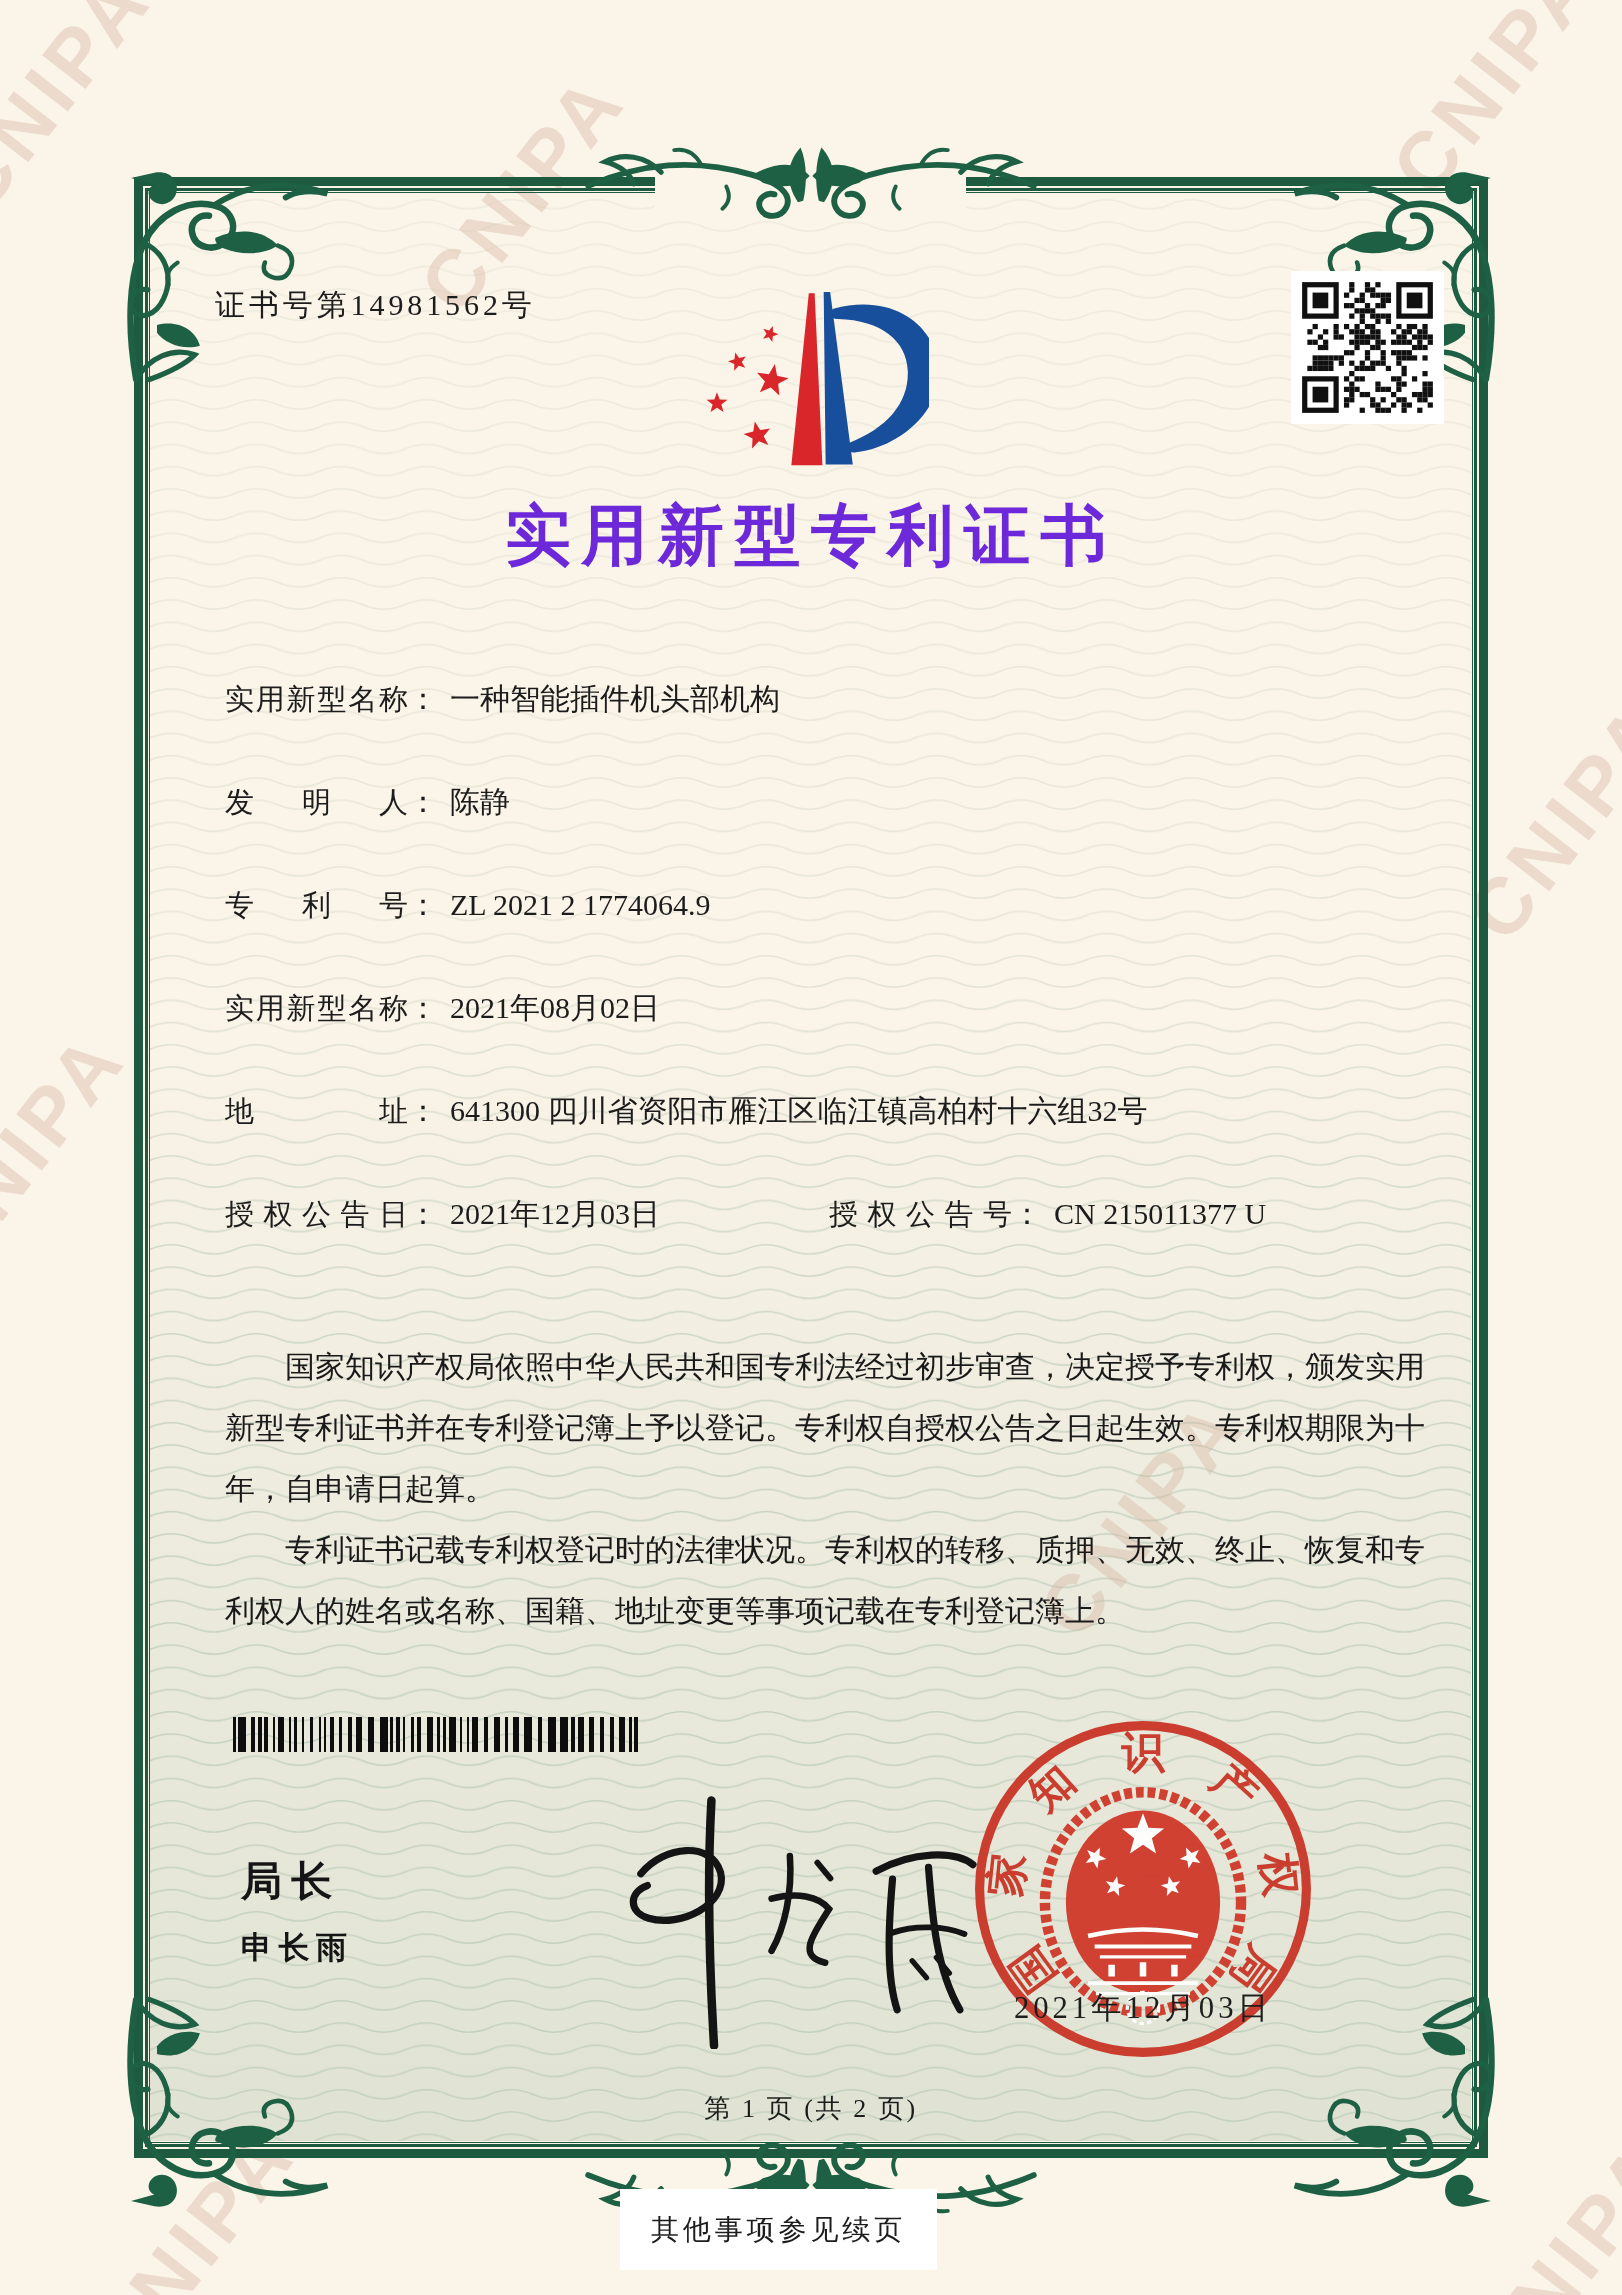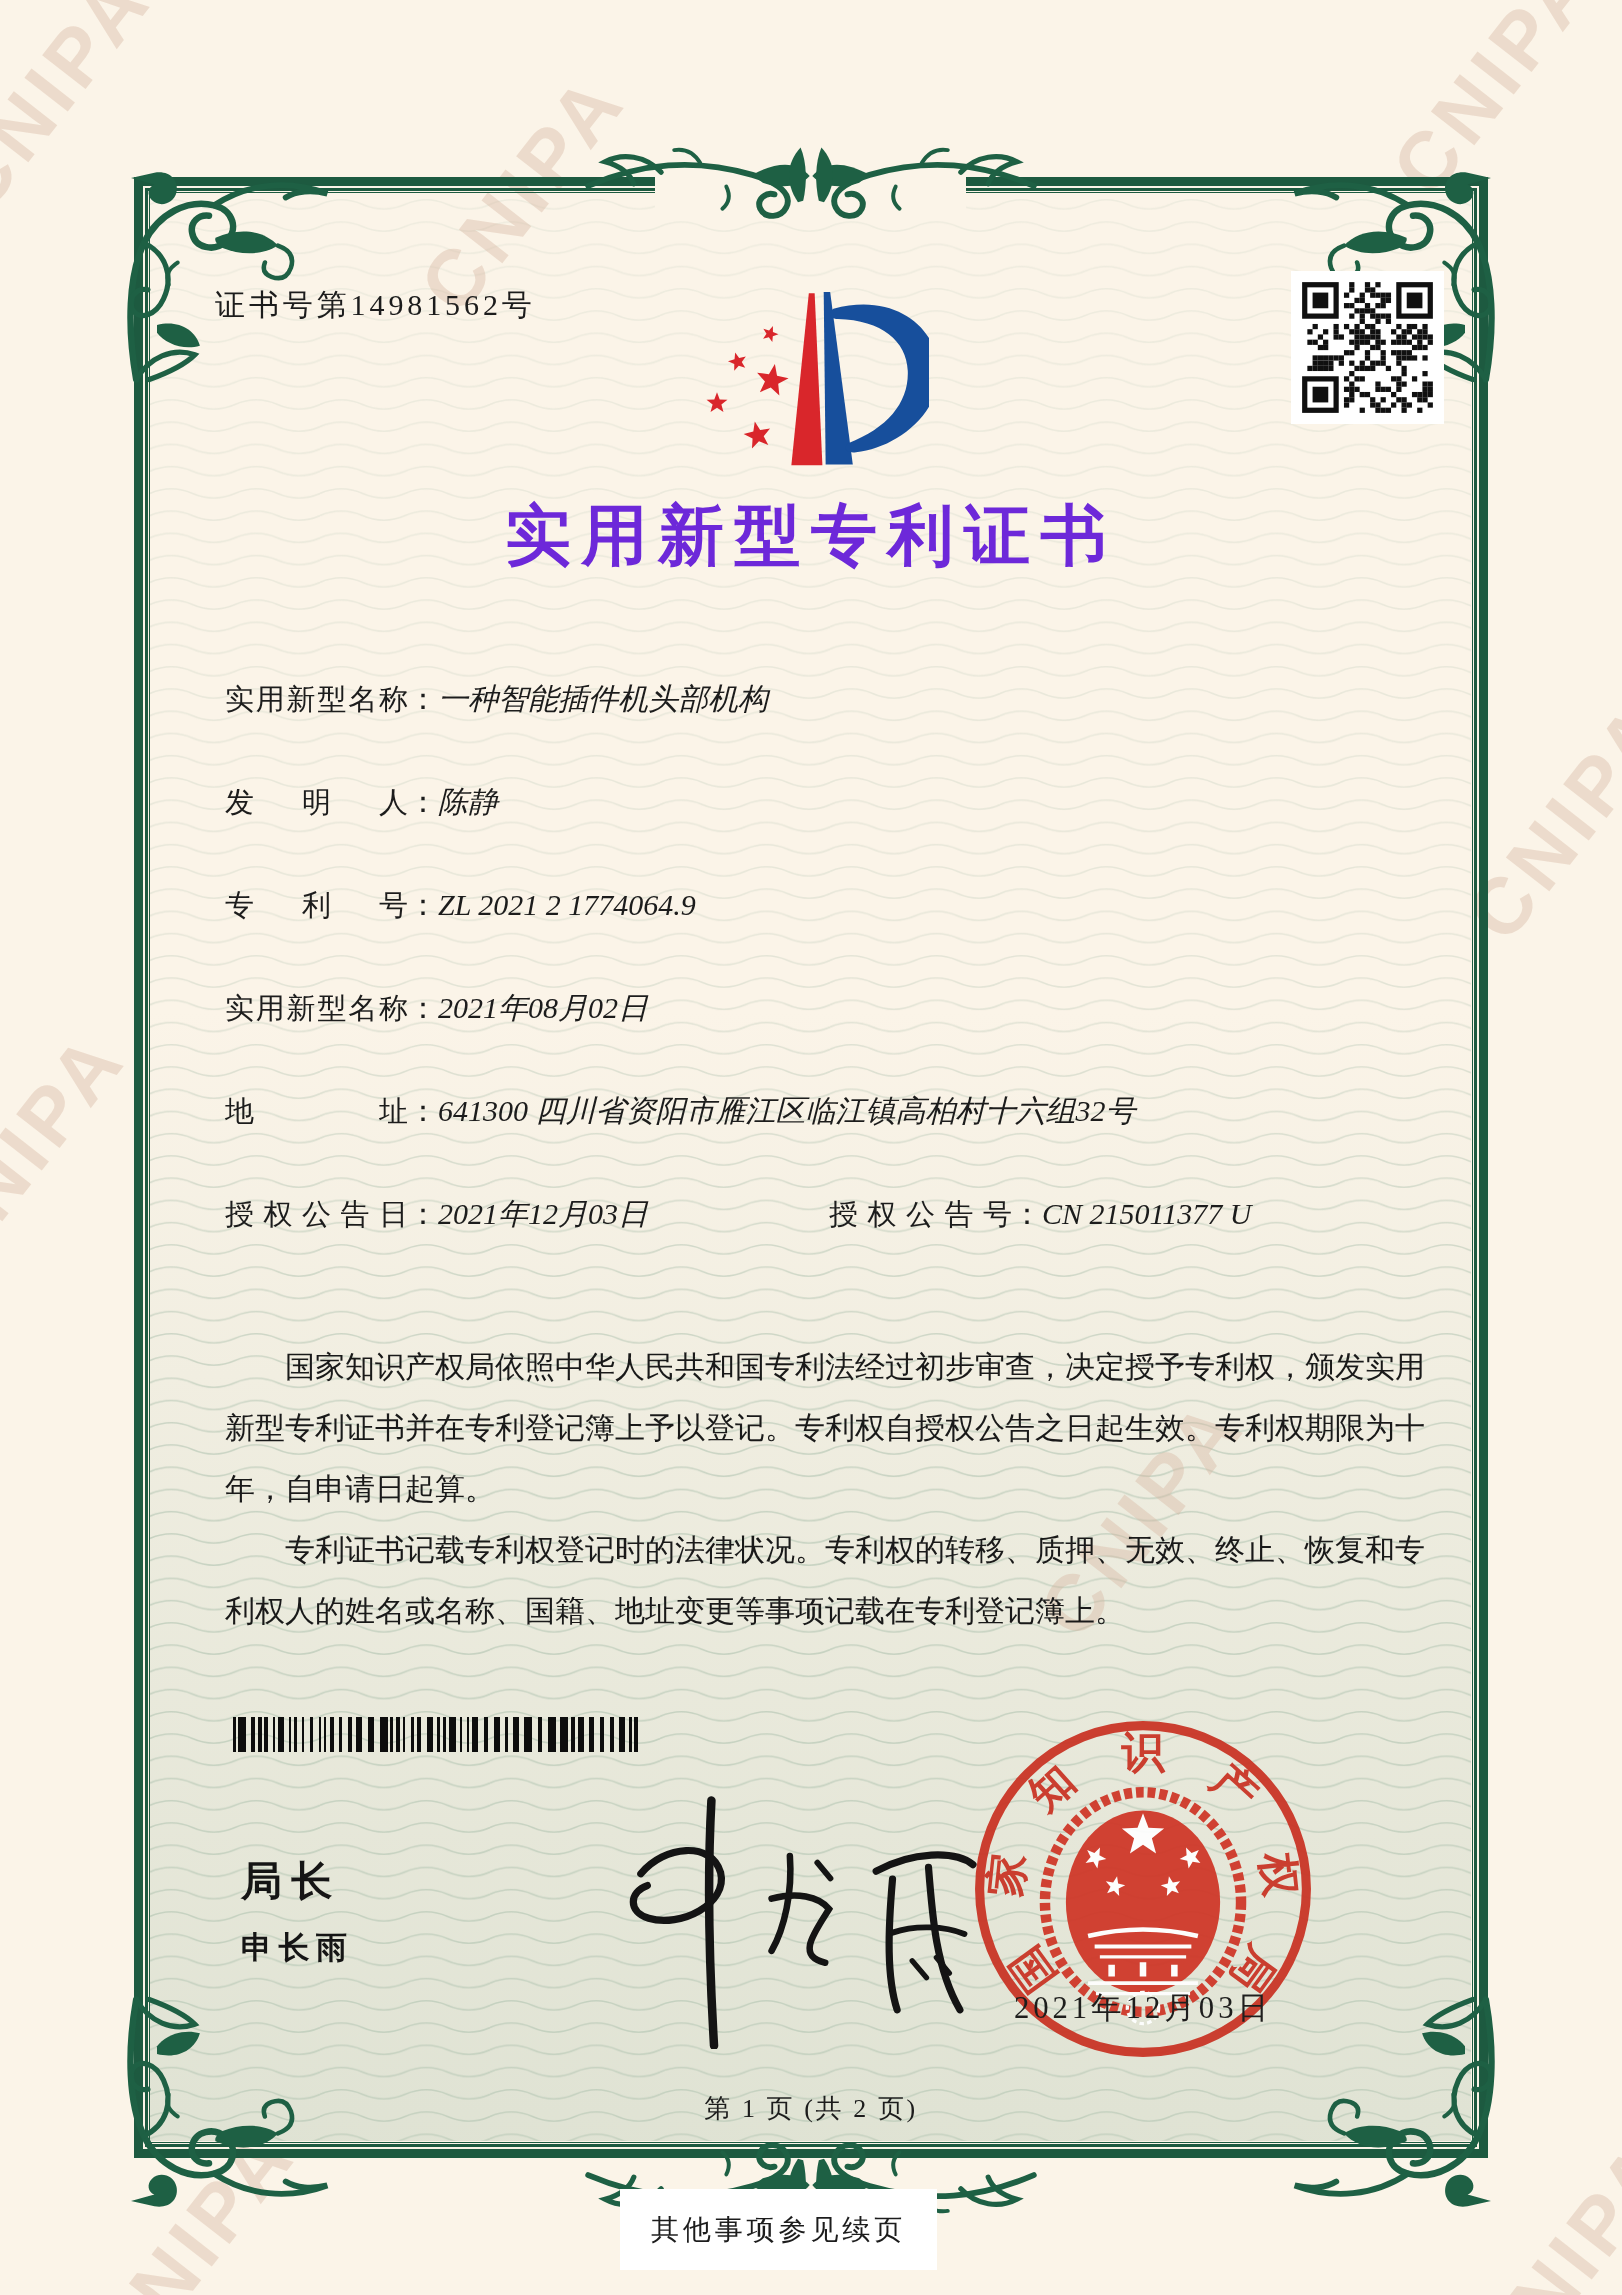--- a/index.html
+++ b/index.html
@@ -28,21 +28,21 @@
   .cert-no{position:absolute;left:215px;top:285px;font-size:30px;letter-spacing:3.9px;color:#1c1c1c;z-index:4;}
   .logo{position:absolute;left:699px;top:279px;z-index:4;}
   .qr{position:absolute;left:1291px;top:271px;z-index:4;}
   .title{position:absolute;left:0;width:100%;top:491px;text-align:center;font-size:66px;
     font-weight:700;letter-spacing:10.5px;color:#6d28d9;z-index:4;}
 
   .fields{position:absolute;left:225px;top:679px;display:flex;flex-direction:column;gap:60px;
     font-size:30px;color:#1c1c1c;z-index:4;}
   .frow{position:relative;white-space:nowrap;height:43px;}
   .flabel{display:inline-block;width:183px;font-size:29px;text-align:justify;text-align-last:justify;vertical-align:bottom;}
-  .fvalue{margin-left:0;font-style:italic;}
+  .fvalue{margin-left:12px;}
   .gpair2{position:absolute;left:604px;top:0;}
 
   .paras{position:absolute;left:225px;top:1336px;width:1209px;z-index:4;}
   .paras p{margin:0;font-size:30px;line-height:61px;text-indent:60px;color:#191919;
     font-family:"Liberation Serif","DejaVu Serif",serif;}
 
   .barcode{position:absolute;left:233px;top:1717px;width:413px;height:35px;z-index:4;display:flex;align-items:stretch;}
   .barcode span{display:block;height:100%;background:#0d0d0d;}
 
   .signer-role{position:absolute;left:241px;top:1854px;font-size:41px;font-weight:700;letter-spacing:9.2px;

